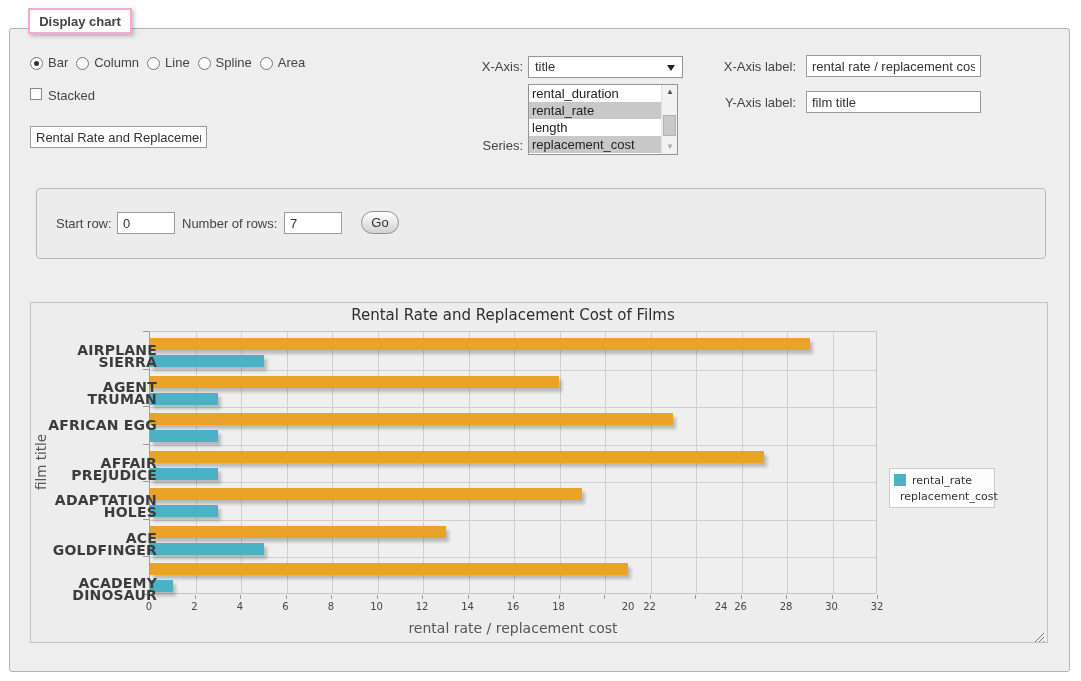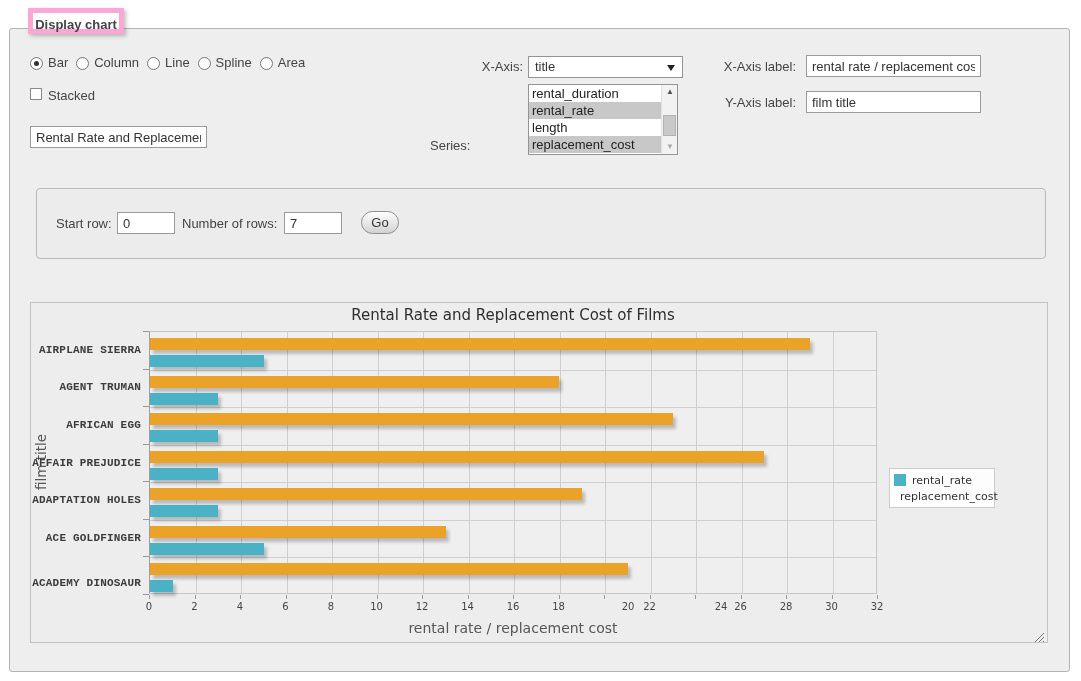--- a/index.html
+++ b/index.html
@@ -3,22 +3,22 @@
 <meta charset="utf-8">
 <style>
   * { margin:0; padding:0; box-sizing:border-box; }
   html,body { width:1081px; height:681px; background:#fff;
     font-family:"Liberation Sans", sans-serif; font-size:13px; color:#444; }
   .abs { position:absolute; }
 
   
   #outer-fieldset { left:9px; top:28px; width:1061px; height:644px;
     background:#eeeeee; border:1px solid #b3b3b3; border-radius:3px; }
-  #legend-tab { left:28px; top:8px; width:96px; height:26px; background:#fff;
-    border:5px solid #f9a8d4; box-shadow:2px 2px 4px rgba(0,0,0,.25);
+  #legend-tab { left:28px; top:8px; width:104px; height:26px; background:#fff;
+    border:2px solid #f9a8d4; box-shadow:2px 2px 4px rgba(0,0,0,.25);
     font-weight:bold; color:#444; text-align:center; line-height:24px; z-index:5; }
 
   
   #chart-type-row { left:30px; top:55px; display:flex; gap:8px; align-items:center;justify-content:flex-end; }
   .radio-item { display:flex; gap:5px; align-items:center; }
   .radio { width:13px; height:13px; border:1px solid #777; border-radius:50%;
     background:#fdfdfd; position:relative; }
   .radio.checked::after { content:""; position:absolute; left:3px; top:3px;
     width:5px; height:5px; border-radius:50%; background:#333; }
 
@@ -26,21 +26,21 @@
   .checkbox { width:12px; height:12px; border:1px solid #888; background:#fdfdfd; }
 
   input.txt { border:1px solid #9a9a9a; background:#fff; height:22px;
     font-family:"Liberation Sans",sans-serif; font-size:13px; color:#333;
     padding:0 5px; border-radius:0; }
 
   #title-input { left:30px; top:126px; width:177px; }
 
   .form-label { height:16px; line-height:16px; color:#444; }
   #xaxis-label { left:430px; top:59px; width:93px; text-align:right; }
-  #series-label { left:430px; top:138px; width:93px; text-align:left; }
+  #series-label { left:430px; top:138px; width:93px; text-align:right; }
   #xaxis-field-label { left:696px; top:59px; width:100px; text-align:right; }
   #yaxis-field-label { left:696px; top:95px; width:100px; text-align:right; }
   #xaxis-label-input { left:806px; top:55px; width:175px; }
   #yaxis-label-input { left:806px; top:91px; width:175px; }
 
   
   #xaxis-select { left:528px; top:56px; width:155px; height:22px; background:#fff;
     border:1px solid #949494; line-height:20px; padding-left:6px; color:#333; cursor:default; }
   #xaxis-select .arrow { position:absolute; right:7px; top:8px; width:0; height:0;
     border-left:4px solid transparent; border-right:4px solid transparent;
@@ -76,23 +76,23 @@
   #chart-container { left:30px; top:302px; width:1018px; height:341px;
     background:#ededed; border:1px solid #c2c2c2;
     font-family:"DejaVu Sans", sans-serif; }
   #chart-title { left:118px; top:3px; width:728px; text-align:center;
     font-size:15px; color:#2e2e2e; }
   #plot { left:118px; top:28px; width:728px; height:263px; background:#efefef;
     border:1px solid #c6c6c6; border-left-color:#9e9e9e; overflow:visible; }
   .gridline-v { position:absolute; top:0; width:1px; height:100%; background:#cfcfcf; }
   .gridline-h { position:absolute; left:0; height:1px; width:100%; background:#cfcfcf; }
   .bar { position:absolute; height:12px; box-shadow:3px 4px 3px rgba(0,0,0,.22); }
-  .cat-label { position:absolute; left:0; width:110px; text-align:right;
-    font-size:11px; font-weight:bold; color:#3c3c3c; letter-spacing:.2px;
-    height:12px; line-height:12px;font-family:Liberation Mono, monospace; }
+  .cat-label { position:absolute; left:16px; width:110px; text-align:right;
+    font-size:14px; font-weight:bold; color:#3c3c3c; letter-spacing:.2px;
+    height:12px; line-height:12px; }
   .ytick { position:absolute; left:112px; width:6px; height:1px; background:#999; }
   .xtick { position:absolute; width:1px; height:4px; background:#999; top:292px; }
   .xtick-label { position:absolute; top:298px; width:30px; text-align:center;
     font-size:10px; color:#454545; }
   #xaxis-title { left:118px; top:317px; width:728px; text-align:center;
     font-size:14px; color:#565656; }
   #yaxis-title { left:-90px; top:151px; width:200px; height:16px; text-align:center;
     font-size:13.5px; color:#565656; transform:rotate(-90deg); }
   #chart-legend { left:858px; top:165px; width:106px; background:#fdfdfd;
     border:1px solid #ccc; padding:3px 4px; }

